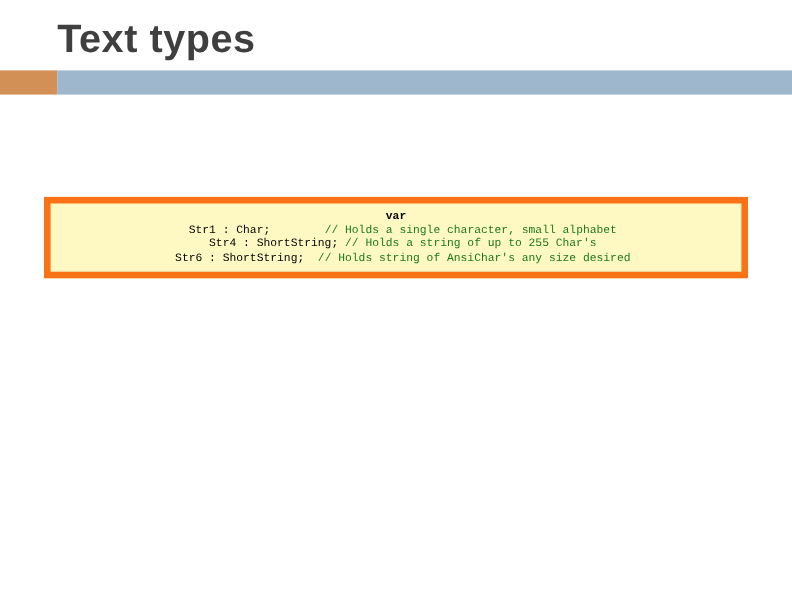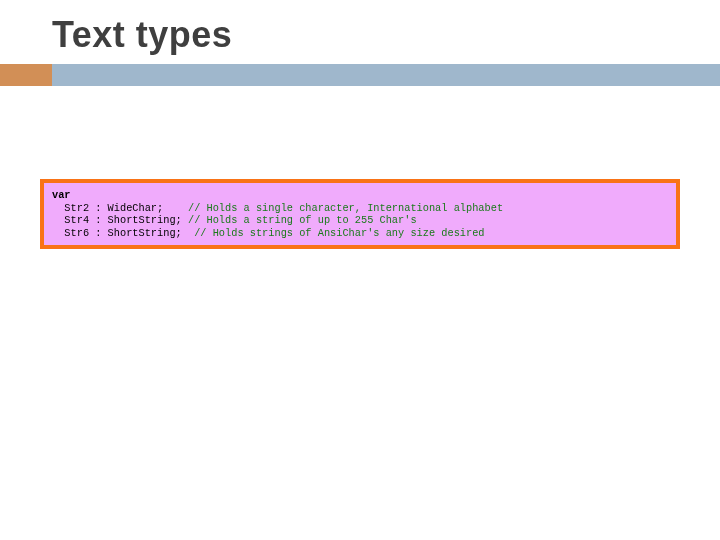--- a/index.html
+++ b/index.html
@@ -8,23 +8,24 @@
   .title-row { display: flex; align-items: flex-start; padding: 14px 0 0 52px; }
   .title { font-size: 36px; font-weight: bold; color: #3f3f3f; letter-spacing: 0.5px; }
   .rule-row { display: flex; align-items: stretch; height: 22px; margin-top: 8px; }
   .rule-accent { width: 52px; background: #d28f56; }
   .rule-bar { flex: 1; background: #9fb7cc; }
   .code-box {
     position: absolute;
     left: 40px;
     top: 179px;
     width: 640px;
-    background: #f0abfc;
-    border: 4px solid #f97316;
+    background: #fef9c3;
+    border: 6px solid #f97316;
     padding: 6px 8px 6px 8px;
+    text-align: center;
   }
   .code-line {
     font-family: "Courier New", Courier, monospace;
     font-size: 10.3px;
     line-height: 1.22;
     color: #000;
     white-space: pre;
   }
   .kw { font-weight: bold; }
   .cm { color: #1a7a1a; }
@@ -38,18 +39,18 @@
     <div class="title">Text types</div>
   </div>
 
   <div class="rule-row">
     <div class="rule-accent"></div>
     <div class="rule-bar"></div>
   </div>
 
   <div class="code-box">
     <div class="code-line"><span class="kw">var</span></div>
-    <div class="code-line"><span>  Str2 : WideChar;    </span><span class="cm">// Holds a single character, International alphabet</span></div>
+    <div class="code-line"><span>  Str1 : Char;        </span><span class="cm">// Holds a single character, small alphabet</span></div>
     <div class="code-line"><span>  Str4 : ShortString; </span><span class="cm">// Holds a string of up to 255 Char's</span></div>
-    <div class="code-line"><span>  Str6 : ShortString;  </span><span class="cm">// Holds strings of AnsiChar's any size desired</span></div>
+    <div class="code-line"><span>  Str6 : ShortString;  </span><span class="cm">// Holds string of AnsiChar's any size desired</span></div>
   </div>
 
 </div>
 
 </body></html>

